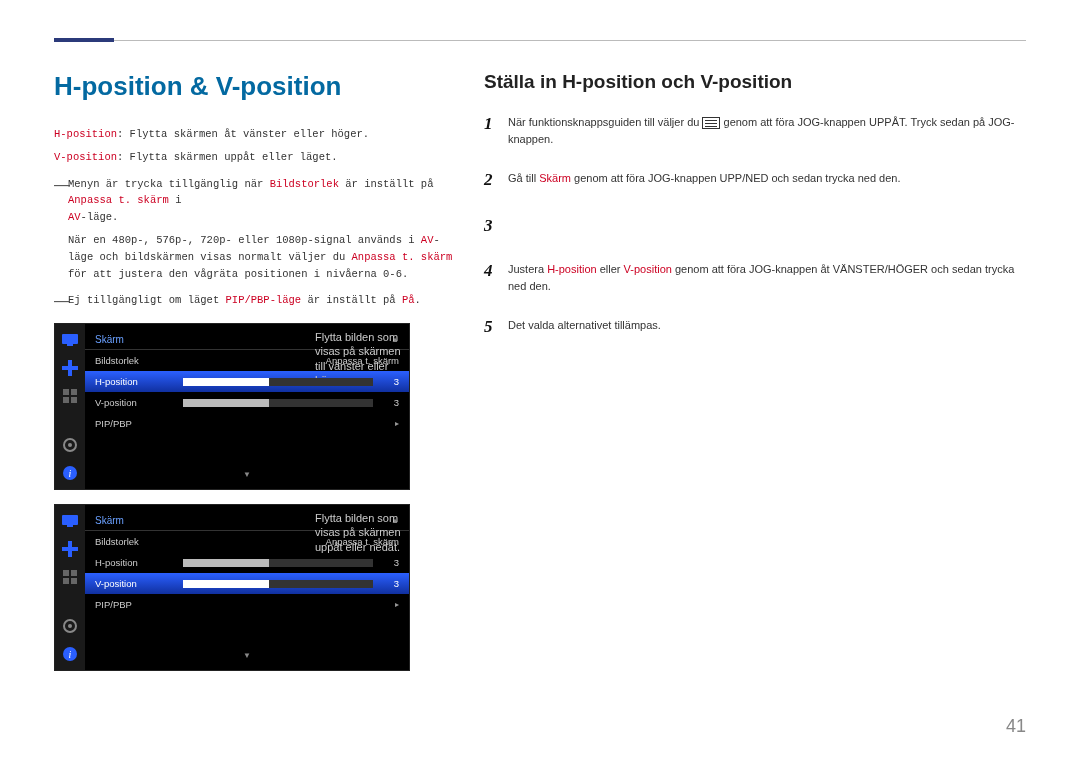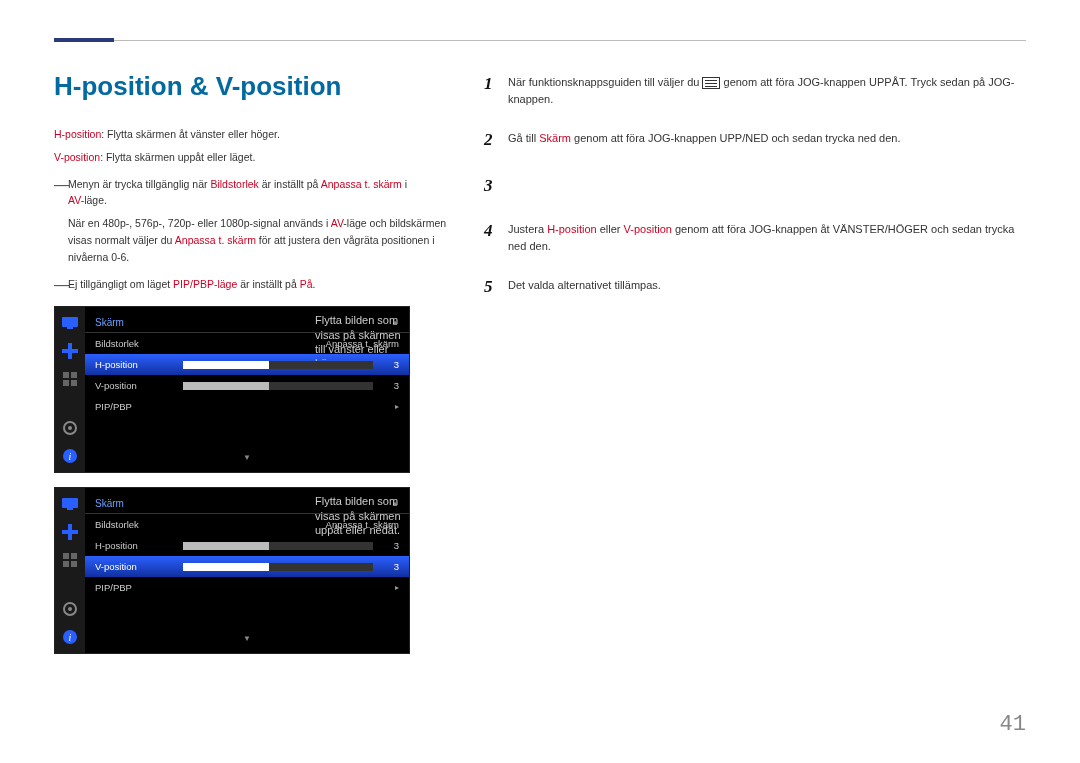--- a/index.html
+++ b/index.html
@@ -6,21 +6,21 @@
   body { font-family: Arial, Helvetica, sans-serif; background: #fff; color: #333; width: 1080px; height: 763px; position: relative; }
   .page { padding: 40px 54px 0 54px; }
   .topbar { margin-bottom: 30px; }
   .topbar-line { border-top: 1px solid #bbb; position: relative; }
   .topbar .accent { position: absolute; top: -3px; left: 0; width: 60px; height: 4px; background: #2b3a7a; }
   .content { display: flex; }
   .left { width: 400px; }
   .right { flex: 1; padding-left: 30px; }
   h1.title { font-size: 26px; font-weight: bold; color: #0369a1; margin-bottom: 24px; }
   h2.subtitle { font-size: 19px; font-weight: bold; color: #222; margin-bottom: 18px; }
-  .desc { font-size: 10.5px; line-height: 1.6; margin-bottom: 6px; }
+  .desc { font-size: 10.5px; line-height: 1.6; margin-bottom: 6px; font-family: Liberation Mono, monospace; }
   .red { color: #c02; }
   .note-block { position: relative; padding-left: 14px; margin-top: 10px; }
   .note-block .dash { position: absolute; left: 0; top: 0; color: #555; }
   .osd { background: #000; width: 356px; margin-top: 14px; padding: 0; position: relative; color: #ccc; font-size: 9.5px; display: flex; border: 1px solid #222; }
   .osd-sidebar { width: 30px; background: #1a1a1a; display:flex; flex-direction:column; align-items:center; padding-top:6px; gap:8px; }
   .osd-sidebar .ico { width:20px; height:20px; display:flex; align-items:center; justify-content:center; }
   .osd-main { flex:1; padding: 6px 0 6px 0; position: relative; }
   .osd-main .header { padding: 4px 10px; font-size: 10px; border-bottom:1px solid #333; display:flex; align-items:center; justify-content:space-between; color:#6aa0ff;}
   .osd-row { display:flex; align-items:center; padding:5px 10px; justify-content:space-between; }
   .osd-row.sel { background: linear-gradient(#2b60ff,#1030a0); color:#fff; }
@@ -33,21 +33,21 @@
   .tooltip-inline { position:absolute; right:4px; top:6px; width:90px; font-size:11px; color:#ccc; line-height:1.3; text-align:left;}
   .footnote { font-size: 9.5px; color: #555; margin-top: 20px; }
   .footnote-rule { width:120px; border-top:1px solid #777; margin-bottom:4px;}
   .steps { list-style:none; }
   .steps li { display:flex; align-items:flex-start; font-size:11px; color:#333; margin-bottom:20px; line-height:1.5;}
   .steps .num { font-style: italic; font-size: 17px; font-weight: 600; color:#111; width:24px; flex-shrink:0; font-family: Georgia, 'Times New Roman', serif;}
   .steps .txt { padding-top:3px; }
   .menu-icon { display:inline-block; width:18px; height:12px; border:1px solid #333; vertical-align:middle; position:relative; }
   .menu-icon::before { content:""; position:absolute; top:2px; left:2px; right:2px; border-top:1px solid #333; }
   .menu-icon::after { content:""; position:absolute; top:5px; left:2px; right:2px; border-top:1px solid #333; box-shadow: 0 3px 0 #333;}
-  .page-num { position:absolute; bottom:26px; right:54px; font-size:22px; color:#888; font-family: Liberation Mono, monospace;}
+  .page-num { position:absolute; bottom:26px; right:54px; font-size:18px; color:#888; font-family: Liberation Sans, sans-serif;}
   .tri { color:#888; font-size:8px;}
 </style>
 </head>
 <body>
 
 <div class="page">
   <div class="topbar">
     <div class="topbar-line">
         <div class="accent"></div>
       </div>
@@ -216,20 +216,21 @@
             <span class="arrow">▸</span>
           </div>
           <div style="height:34px"></div>
           <div style="text-align:center; padding-bottom:4px;"><span class="tri">▼</span></div>
         </div>
       </div>
 
     </div>
 
     <div class="right">
+      <h2 class="subtitle">Ställa in H-position och V-position</h2>
       <ol class="steps">
         <li>
           <span class="num">1</span>
           <span class="txt"><span>När funktionsknappsguiden till väljer du </span><span class="menu-icon"></span><span> genom att föra JOG-knappen UPPÅT. Tryck sedan på JOG-knappen.</span></span>
         </li>
         <li>
           <span class="num">2</span>
           <span class="txt"><span>Gå till </span><span class="red">Skärm</span><span> genom att föra JOG-knappen UPP/NED och sedan trycka ned den.</span></span>
         </li>
         <li>

